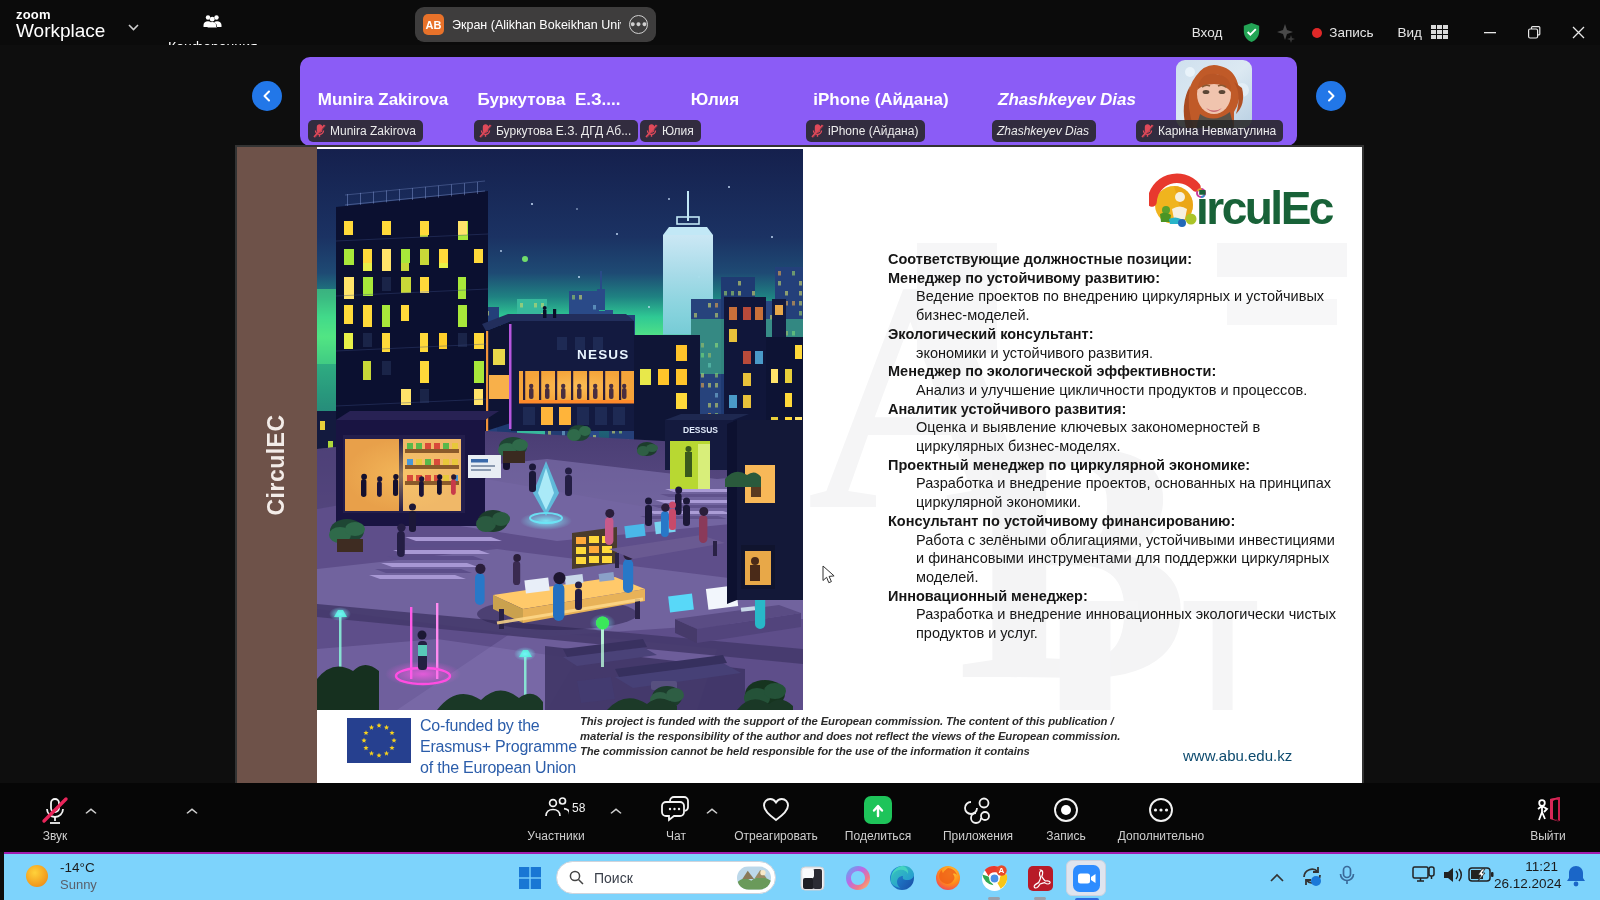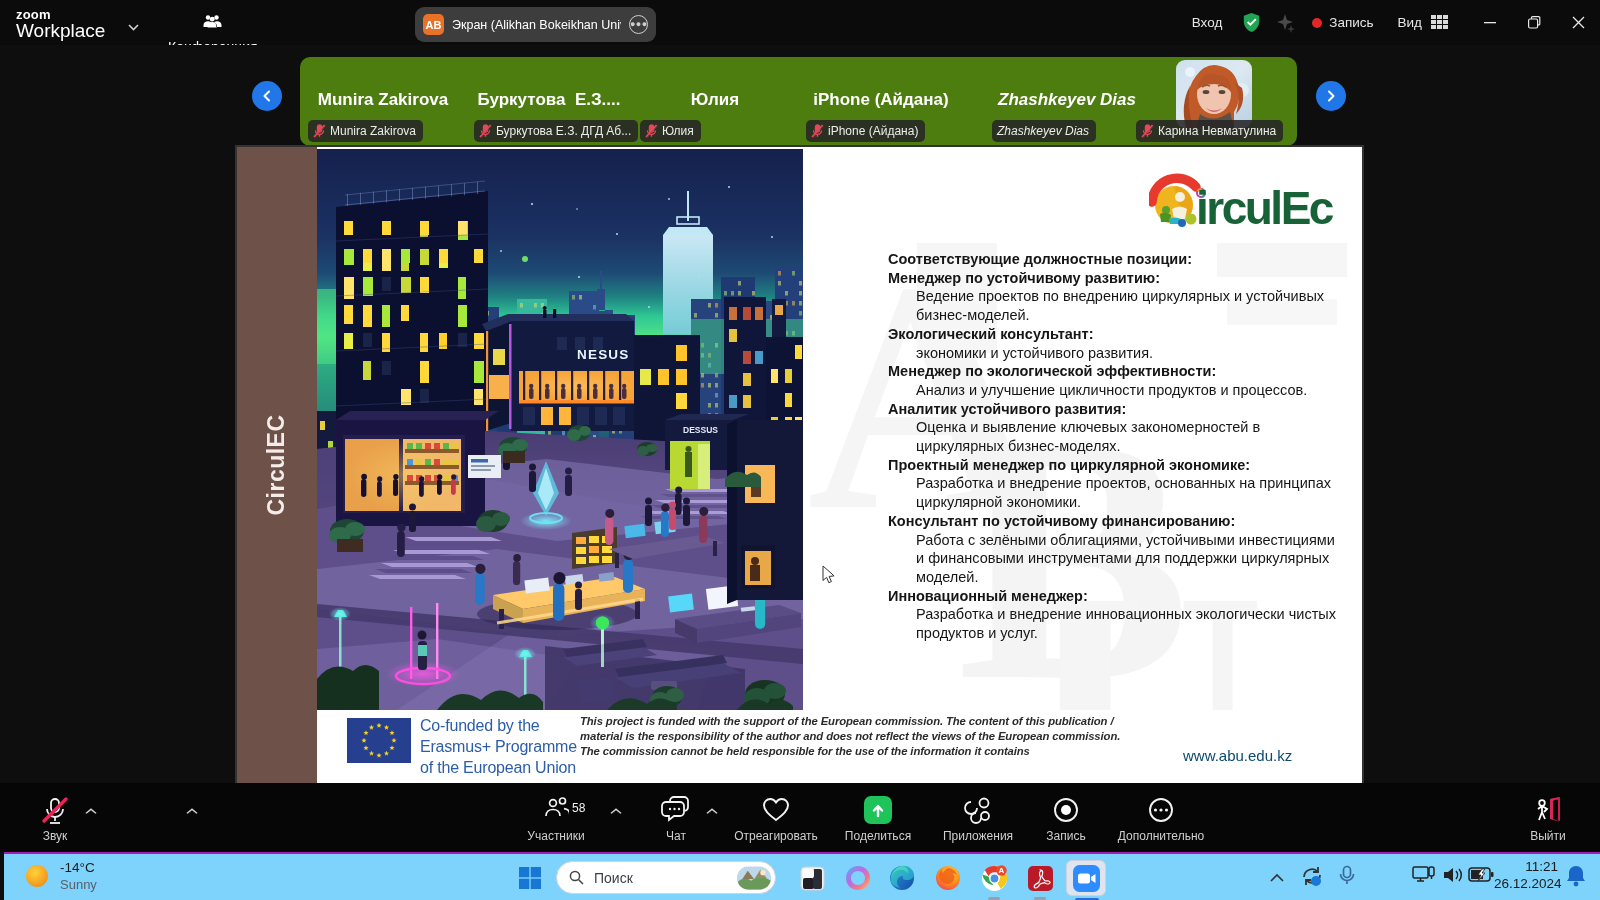--- a/index.html
+++ b/index.html
@@ -8,25 +8,25 @@
 .abs { position:absolute; }
 #topbar { position:absolute; top:0; left:0; width:1600px; height:45px; background:#0b0b0b; }
 #zoomlogo { position:absolute; top:7px; left:16px; color:#fff; }
 #zoomlogo .z1 { font-size:13px; font-weight:bold; letter-spacing:0.2px; }
 #zoomlogo .z2 { font-size:19px; margin-top:-2px; }
 #conf { position:absolute; top:14px; left:168px; color:#fff; font-size:14px; display:flex; align-items:center; gap:9px;flex-direction:column; }
 #screenpill { position:absolute; top:7px; left:415px; width:241px; height:35px; background:#3e3d3d; border-radius:9px; display:flex; align-items:center; padding:0 8px; gap:8px; }
 #screenpill .ab { width:21px; height:21px; background:#e8722a; border-radius:5px; color:#fff; font-size:11px; font-weight:bold; display:flex; align-items:center; justify-content:center; flex-shrink:0; }
 #screenpill .t { color:#fff; font-size:12.5px; white-space:nowrap; overflow:hidden; width:172px; }
 #screenpill .dots { width:19px; height:19px; border:1.4px solid #cfcfcf; border-radius:50%; color:#cfcfcf; font-size:9px; line-height:16px; text-align:center; letter-spacing:0.4px; flex-shrink:0; }
-#tb-right { position:absolute; top:0; right:0; height:45px; display:flex; align-items:center; }
+#tb-right { position:absolute; top:10px; right:0; height:45px; display:flex; align-items:center; }
 #tb-right .item { color:#e6e6e6; font-size:13.5px; }
 .winbtn { width:44px; height:45px; display:flex; align-items:center; justify-content:center; }
 #mid { position:absolute; top:45px; left:0; width:1600px; height:738px; background:#0e0e0e; }
-#strip { position:absolute; top:57px; left:300px; width:997px; height:89px; background:#4d7c0f; border-radius:10px; overflow:hidden; }
+#strip { position:absolute; top:57px; left:300px; width:997px; height:89px; background:#8b5cf6; border-radius:10px; overflow:hidden; }
 .tile { position:absolute; top:0; height:89px; width:166px; }
 .tile .big { position:absolute; top:33px; left:0; width:100%; text-align:center; color:#fff; font-size:17px; font-weight:bold; white-space:nowrap; }
 .plabel { position:absolute; bottom:4px; height:22px; background:rgba(38,38,38,0.88); border-radius:5px; display:flex; align-items:center; padding:0 7px 0 5px; gap:4px; color:#ececec; font-size:12px; white-space:nowrap; z-index:3; }
 .arrowbtn { position:absolute; width:30px; height:30px; border-radius:50%; background:#2277e8; display:flex; align-items:center; justify-content:center; }
 #slide { position:absolute; top:147px; left:237px; width:1125px; height:636px; background:#fff; outline:2px solid #333; overflow:hidden; }
 #sidebar { position:absolute; top:0; left:0; width:80px; height:636px; background:#6e5249; }
 #sidebar .vt { position:absolute; top:318px; left:39px; transform:translate(-50%,-50%) rotate(-90deg); color:#f3ece8; font-size:23px; font-weight:bold; letter-spacing:0.5px; white-space:nowrap; }
 #citywrap { position:absolute; top:2px; left:80px; width:486px; height:561px; }
 #eustrip { position:absolute; top:563px; left:80px; width:1045px; height:73px; background:#fff; }
 #euflag { position:absolute; top:8px; left:30px; width:64px; height:45px; }

